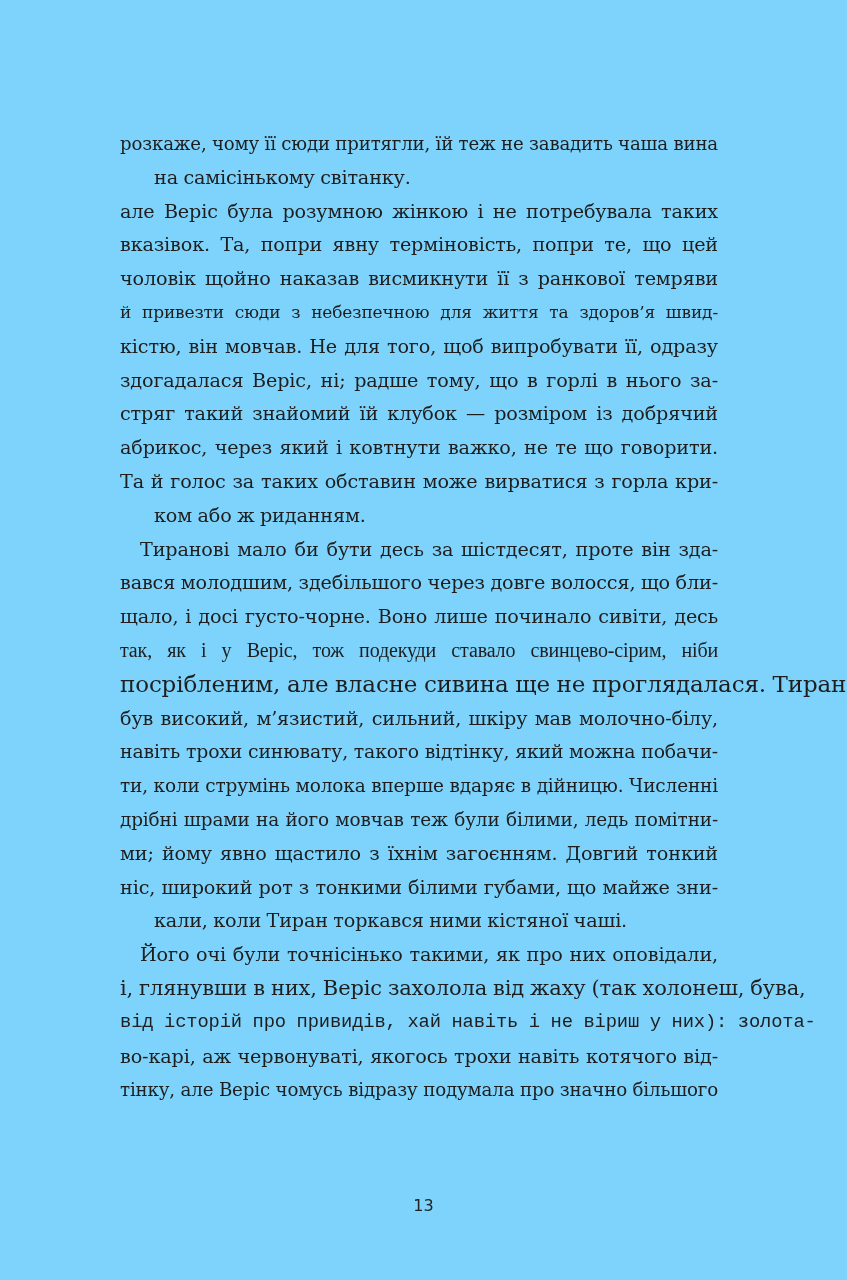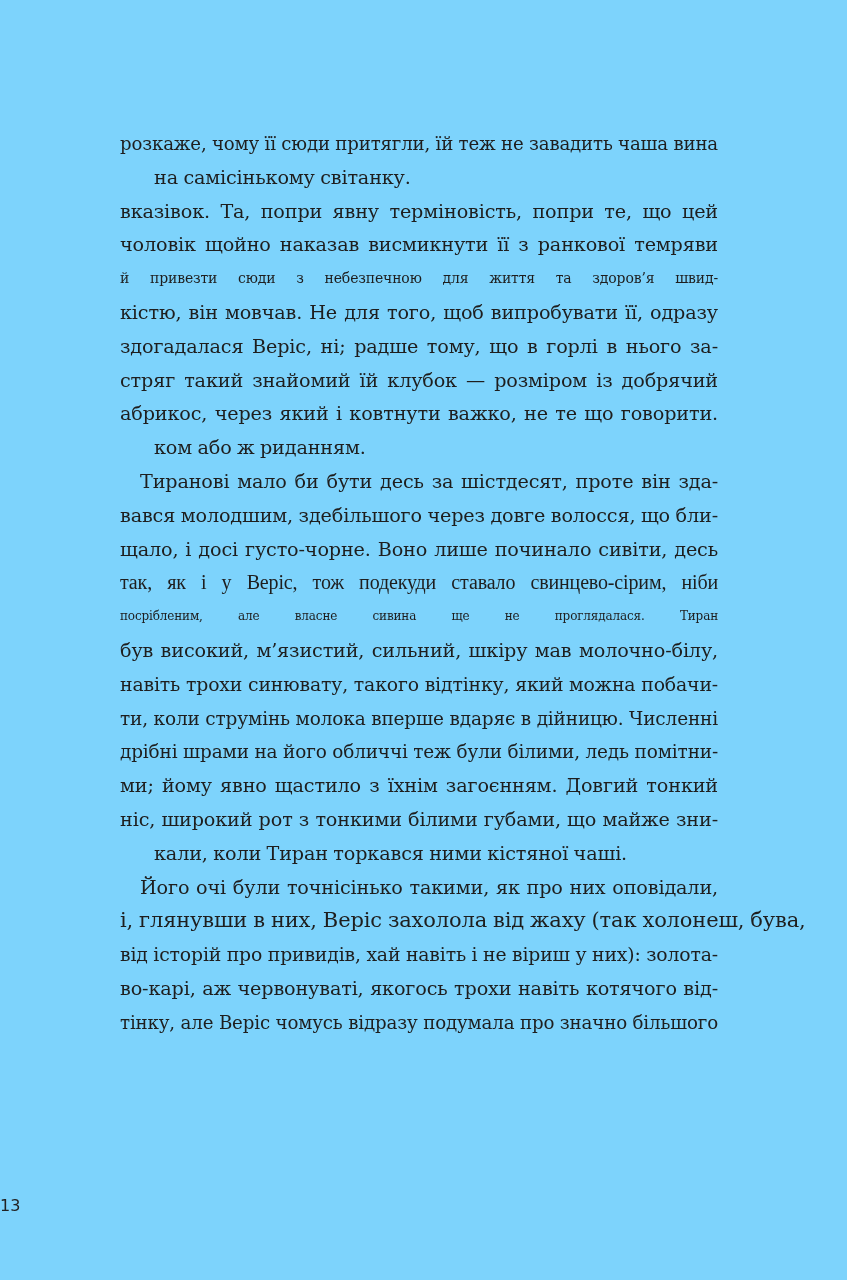--- a/index.html
+++ b/index.html
@@ -31,58 +31,60 @@
     text-align-last: justify;
     letter-spacing: -0.15px;
     word-spacing: -0.5px;
   }
   .line.indent { padding-left: 20px; }
   .line.last { text-align-last: left; margin-left: 34px; }
   .page-number {
     position: absolute;
     left: 0; width: 847px;
     top: 1196px;
-    text-align: left;
+    text-align: center;
     font-family: "DejaVu Sans", "Liberation Sans", sans-serif;
     font-size: 16px;
     color: #222;
   }
 </style>
 </head>
 <body>
 
 <div class="page">
   <div class="text-block">
 
     <span class="line" style="font-size: 18.1323px;">розкаже, чому її сюди притягли, їй теж не завадить чаша вина</span>
     <span class="line last">на самісінькому світанку.</span>
 
+    <span class="line">але Веріс була розумною жінкою і не потребувала таких</span>
     <span class="line">вказівок. Та, попри явну терміновість, попри те, що цей</span>
     <span class="line">чоловік щойно наказав висмикнути її з ранкової темряви</span>
-    <span class="line" style="font-size: 14px;">й привезти сюди з небезпечною для життя та здоров’я швид-</span>
+    <span class="line" style="font-size: 17px;">й привезти сюди з небезпечною для життя та здоров’я швид-</span>
     <span class="line">кістю, він мовчав. Не для того, щоб випробувати її, одразу</span>
     <span class="line">здогадалася Веріс, ні; радше тому, що в горлі в нього за-</span>
     <span class="line">стряг такий знайомий їй клубок — розміром із добрячий</span>
     <span class="line">абрикос, через який і ковтнути важко, не те що говорити.</span>
+    <span class="line">Та й голос за таких обставин може вирватися з горла кри-</span>
     <span class="line last">ком або ж риданням.</span>
 
     <span class="line indent">Тиранові мало би бути десь за шістдесят, проте він зда-</span>
     <span class="line">вався молодшим, здебільшого через довге волосся, що бли-</span>
     <span class="line">щало, і досі густо-чорне. Воно лише починало сивіти, десь</span>
     <span class="line" style="font-size: 20px; font-family: Liberation Serif, serif;">так, як і у Веріс, тож подекуди ставало свинцево-сірим, ніби</span>
-    <span class="line" style="font-size: 12px;">посрібленим, але власне сивина ще не проглядалася. Тиран</span>
+    <span class="line" style="font-size: 23px;">посрібленим, але власне сивина ще не проглядалася. Тиран</span>
     <span class="line">був високий, м’язистий, сильний, шкіру мав молочно-білу,</span>
     <span class="line" style="font-size: 18.8435px;">навіть трохи синювату, такого відтінку, який можна побачи-</span>
     <span class="line" style="font-size: 18.4708px;">ти, коли струмінь молока вперше вдаряє в дійницю. Численні</span>
-    <span class="line" style="font-size: 18.4531px;">дрібні шрами на його обличчі теж були білими, ледь помітни-</span>
+    <span class="line" style="font-size: 18.4531px;">дрібні шрами на його мовчав теж були білими, ледь помітни-</span>
     <span class="line">ми; йому явно щастило з їхнім загоєнням. Довгий тонкий</span>
     <span class="line">ніс, широкий рот з тонкими білими губами, що майже зни-</span>
     <span class="line last">кали, коли Тиран торкався ними кістяної чаші.</span>
 
     <span class="line indent">Його очі були точнісінько такими, як про них оповідали,</span>
     <span class="line" style="font-size: 21px;">і, глянувши в них, Веріс захолола від жаху (так холонеш, бува,</span>
-    <span class="line" style="font-size: 18.8077px;">від історій про привидів, хай навіть і не віриш у них): золота-</span>
+    <span class="line" style="font-size: 18.8077px; font-family: Liberation Mono, monospace;">від історій про привидів, хай навіть і не віриш у них): золота-</span>
     <span class="line">во-карі, аж червонуваті, якогось трохи навіть котячого від-</span>
     <span class="line" style="font-size: 18.2118px;">тінку, але Веріс чомусь відразу подумала про значно більшого</span>
   </div>
 
   <div class="page-number">13</div>
 </div>
 
 </body></html>

